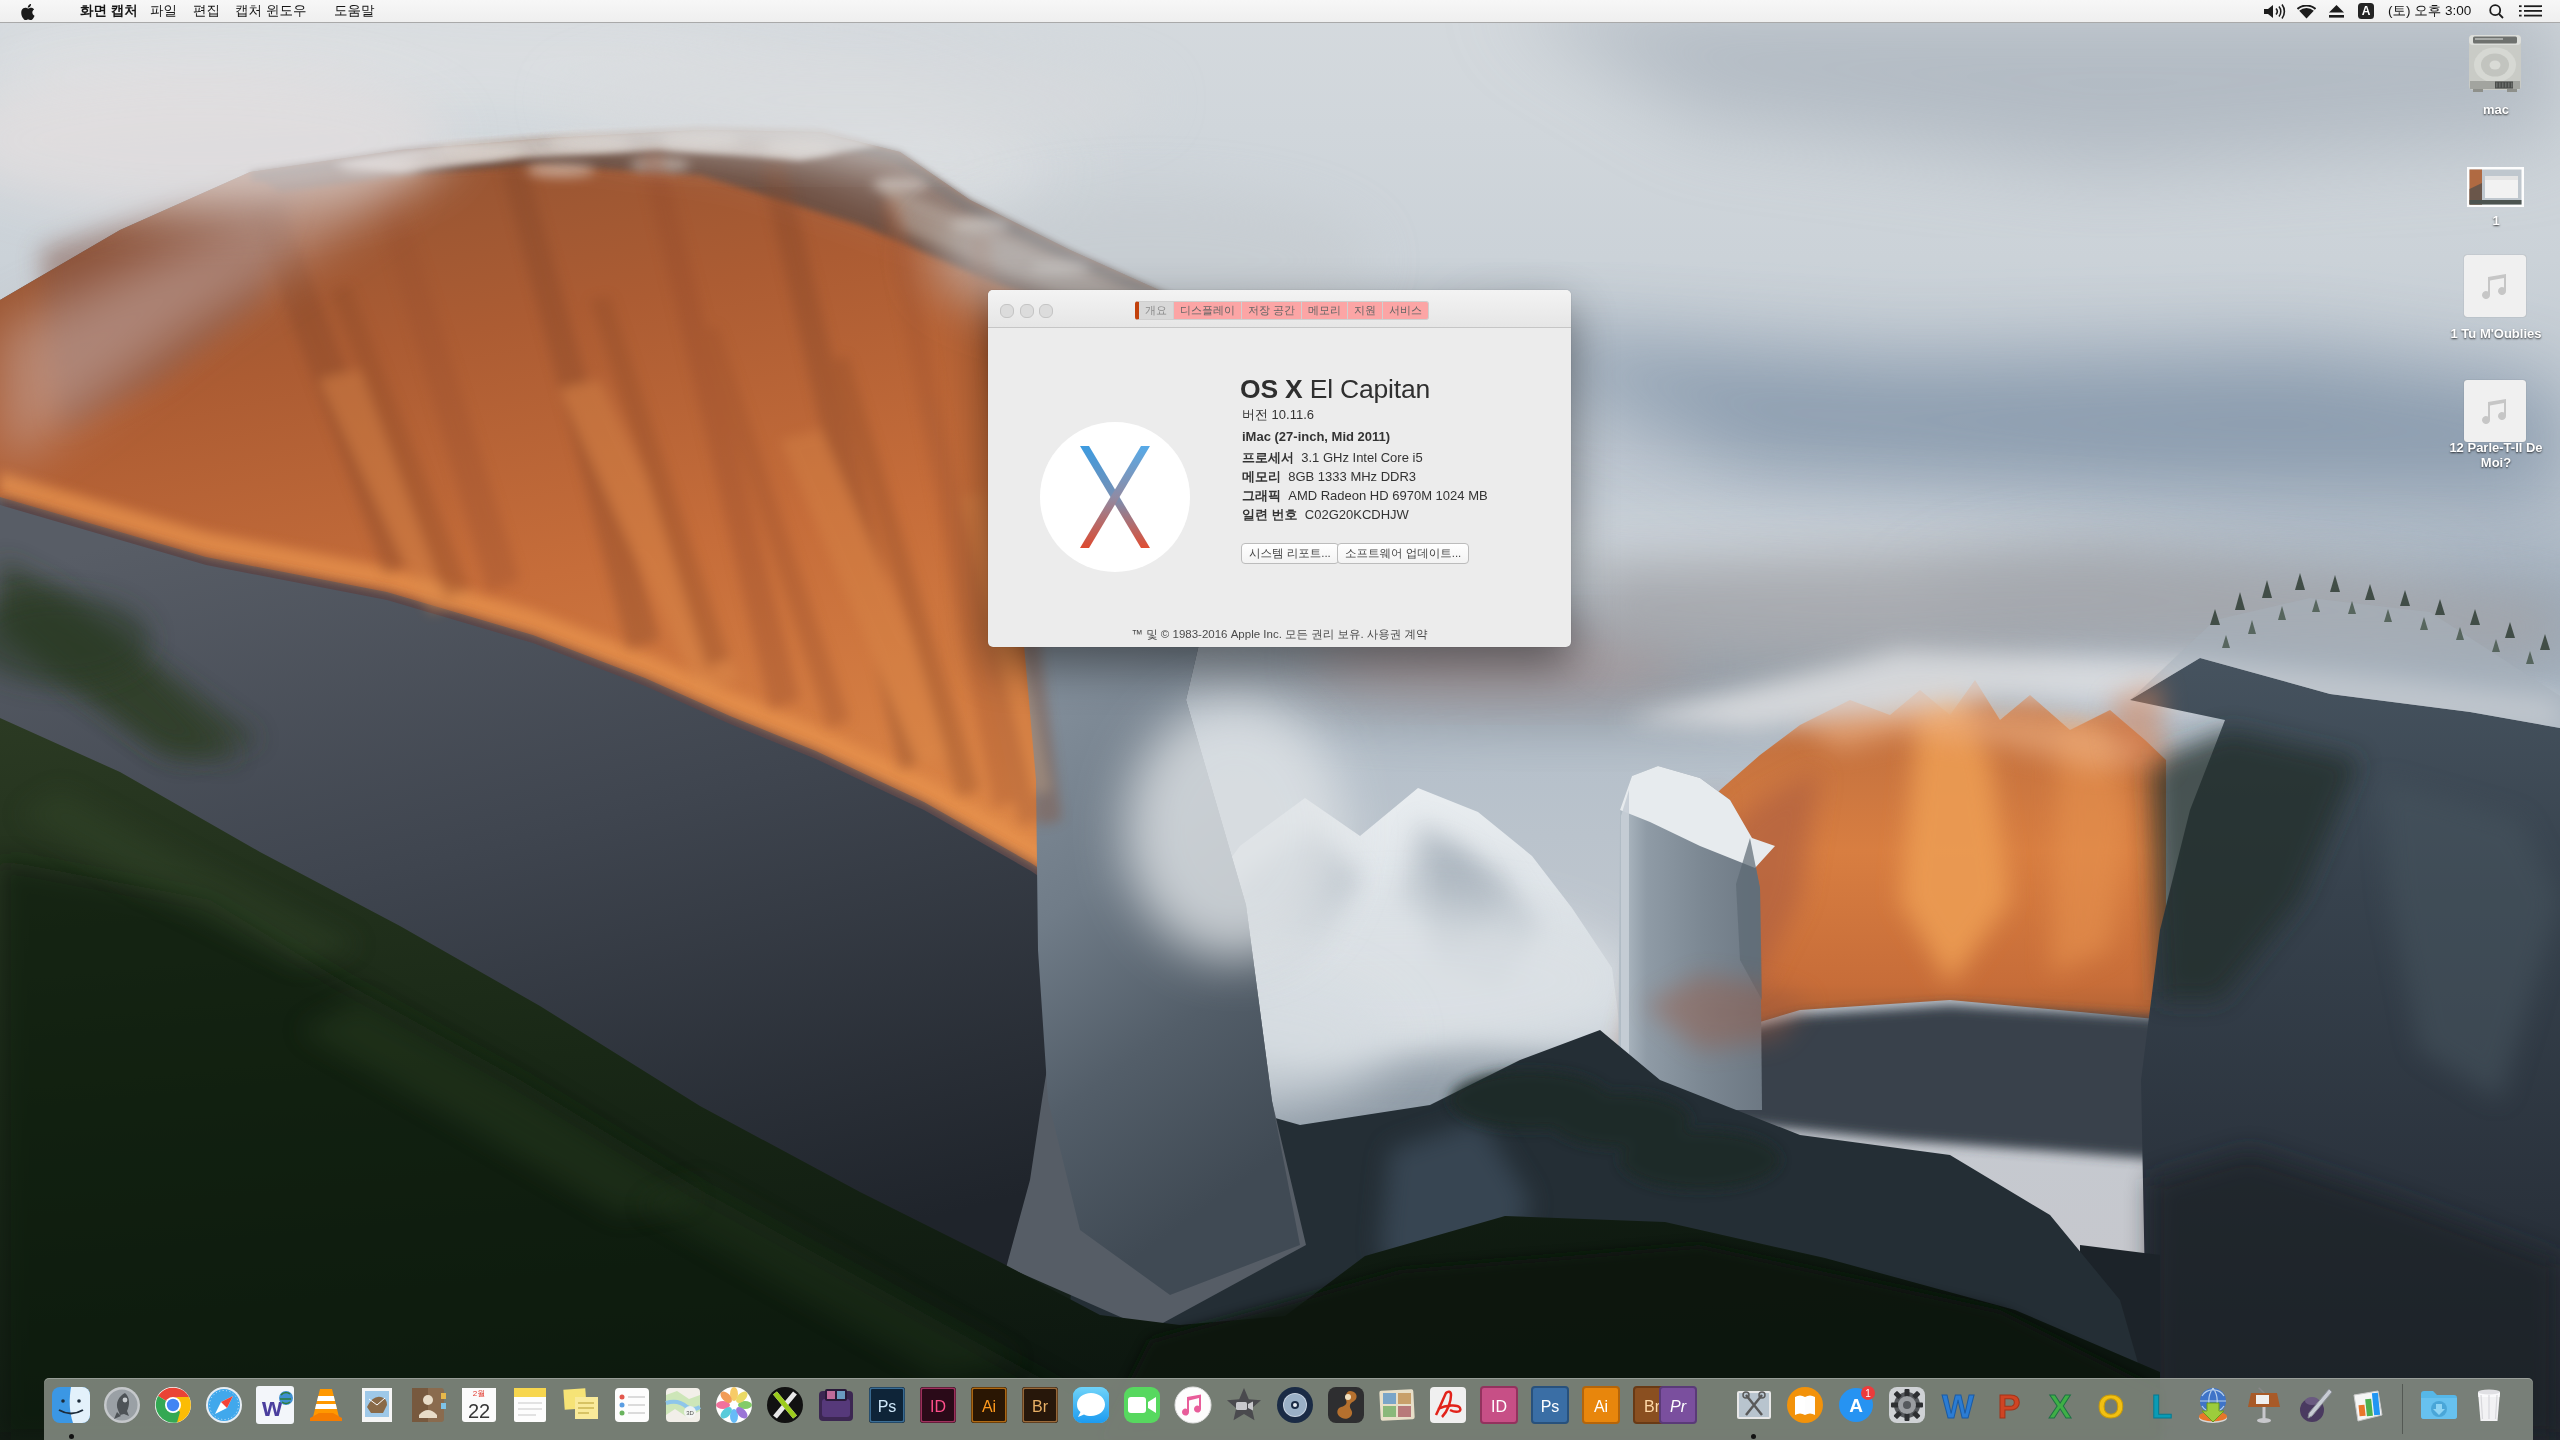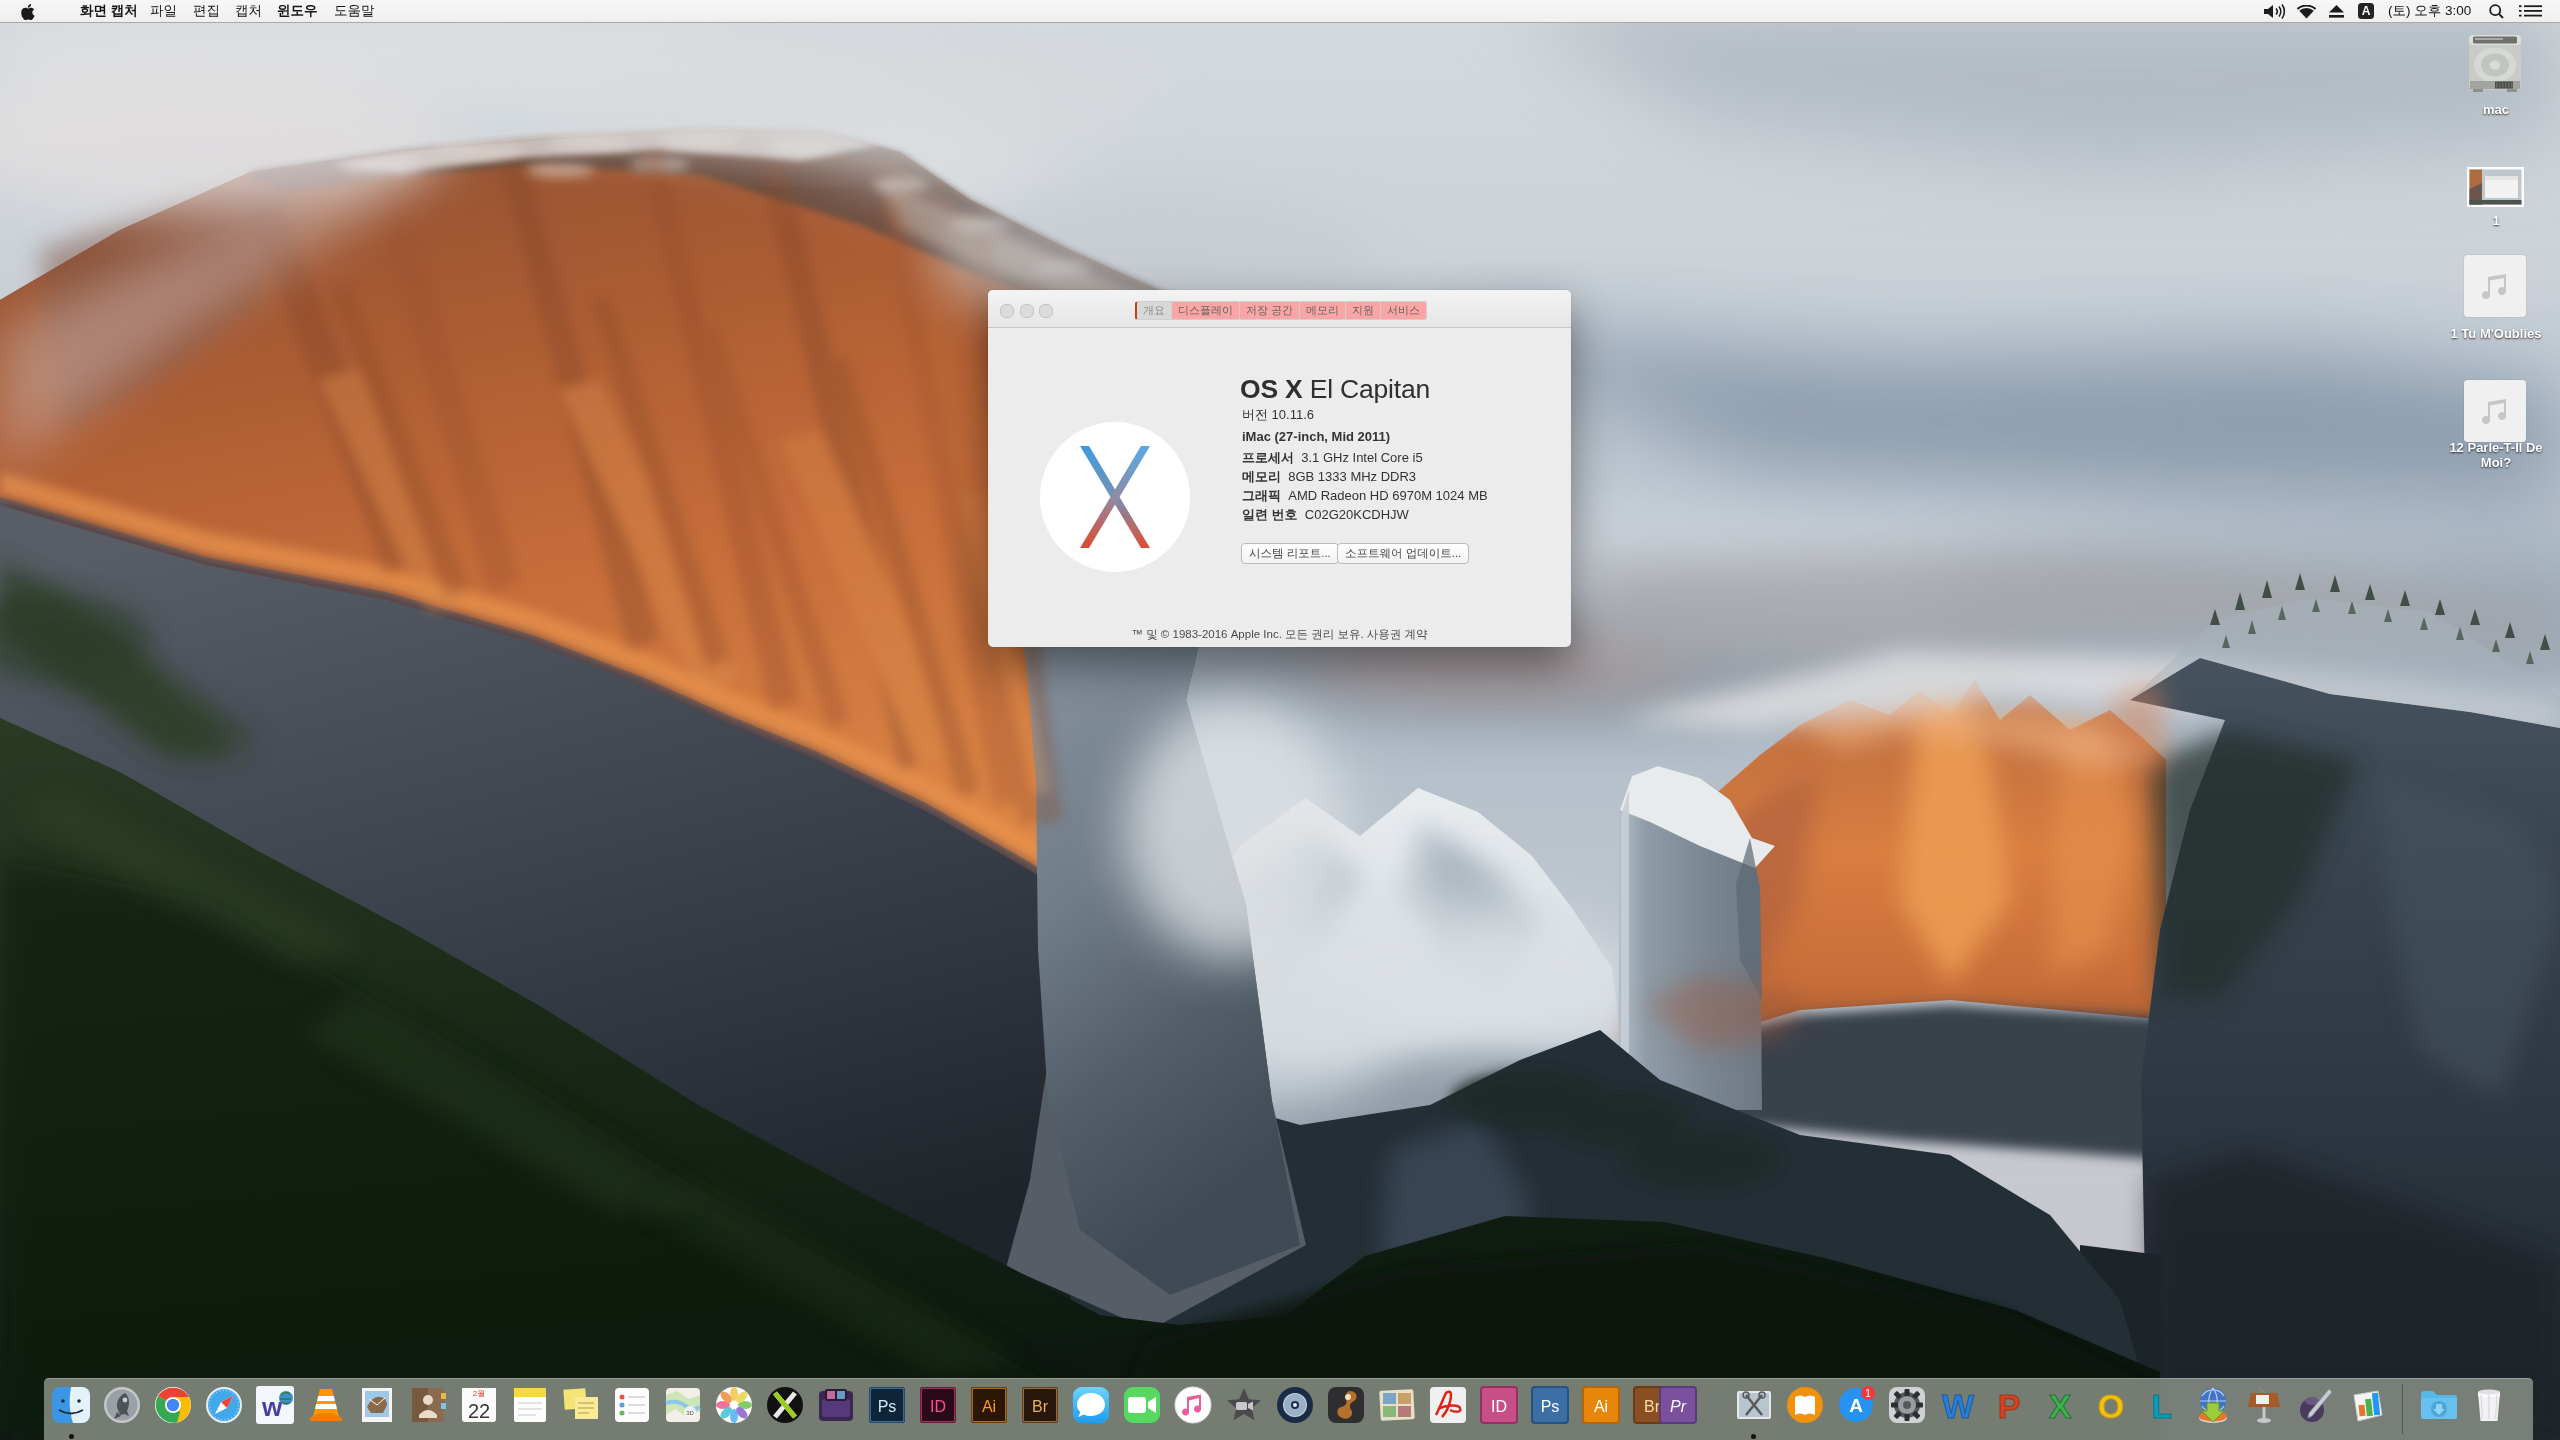--- a/index.html
+++ b/index.html
@@ -8,21 +8,21 @@
 #menubar{position:absolute;left:0;top:0;width:2560px;height:22px;background:linear-gradient(#f7f7f7,#efefef);border-bottom:1px solid #a9a9a9;z-index:50;}
 #menubar .l{position:absolute;top:0;height:22px;line-height:22px;font-size:13.5px;color:#151515;margin-left:25px;}
 #menubar .r{position:absolute;top:0;height:22px;line-height:22px;font-size:13.5px;color:#151515;}
 
 #win{position:absolute;left:988px;top:290px;width:583px;height:357px;border-radius:5px;background:#ececec;box-shadow:0 18px 45px rgba(0,0,0,.45),0 0 1px rgba(0,0,0,.35);z-index:40;}
 #titlebar{position:absolute;left:0;top:0;right:0;height:37px;border-radius:5px 5px 0 0;background:linear-gradient(#f3f3f3,#e6e6e6);border-bottom:1px solid #c6c6c6;}
 .tl{position:absolute;top:304px;width:12px;height:12px;border-radius:6px;background:#dcdcdc;border:0.5px solid #c4c4c4;z-index:45;}
 
 #segs{position:absolute;left:147px;top:11px;height:19px;display:flex;z-index:46;}
 #segs .sg{height:17px;line-height:17px;font-size:11px;color:#666;background:#fca5a5;border:1px solid #cfcfcf;border-left:none;padding:0 6px;white-space:nowrap;}
-#segs .sg.first{border-left:2px solid #c2410c;border-radius:3px 0 0 3px;background:#d8d8d8;color:#8b8b8b;}
+#segs .sg.first{border-left:4px solid #c2410c;border-radius:3px 0 0 3px;background:#d8d8d8;color:#8b8b8b;}
 #segs .sg.last{border-radius:0 3px 3px 0;}
 
 #xcircle{position:absolute;left:52px;top:132px;width:150px;height:150px;border-radius:75px;background:#fff;}
 .wtxt{position:absolute;color:#333;}
 #btn1,#btn2{position:absolute;top:253px;height:19px;line-height:18px;background:linear-gradient(#fff,#f3f3f3);border:1px solid #bcbcbc;border-radius:4px;font-size:11.5px;color:#444;padding:0 7px;}
 
 .dicon{position:absolute;z-index:30;text-align:center;}
 .dlabel{position:absolute;z-index:30;color:#fff;font-size:13px;font-weight:bold;text-shadow:0 1px 2px rgba(0,0,0,.75);text-align:center;white-space:nowrap;}
 .musicbox{width:62px;height:62px;background:#f0f0f0;border-radius:3px;box-shadow:0 0 1px rgba(0,0,0,.4);display:flex;align-items:center;justify-content:center;}
 
@@ -260,21 +260,21 @@
 </svg>
 
 <div id="menubar">
  <svg style="position:absolute;left:21px;top:3.5px" width="14" height="16" viewBox="0 0 14 16">
       <path d="M11.3,8.6 c0,-2.1 1.7,-3.1 1.8,-3.2 c-1,-1.4 -2.5,-1.6 -3,-1.6 c-1.3,-0.1 -2.5,0.75 -3.1,0.75 c-0.6,0 -1.6,-0.73 -2.7,-0.71 c-1.4,0 -2.7,0.8 -3.4,2 c-1.4,2.5 -0.35,6.2 1,8.2 c0.7,1 1.5,2.1 2.6,2.05 c1,-0.04 1.4,-0.67 2.7,-0.67 c1.3,0 1.6,0.67 2.7,0.65 c1.1,-0.02 1.8,-1 2.5,-2 c0.8,-1.15 1.1,-2.26 1.1,-2.3 c0,-0.02 -2.1,-0.8 -2.2,-3.16 Z M9.2,2.5 c0.55,-0.7 0.95,-1.65 0.84,-2.6 c-0.82,0.03 -1.8,0.55 -2.4,1.24 c-0.52,0.6 -0.98,1.6 -0.86,2.5 c0.9,0.07 1.85,-0.46 2.4,-1.15 Z" fill="#1a1a1a"></path>
     </svg>
  <div class="l" style="left:55px;font-weight:bold;">화면 캡처</div>
  <div class="l" style="left:125px;">파일</div>
  <div class="l" style="left:168px;">편집</div>
  <div class="l" style="left:210px;">캡처</div>
- <div class="l" style="left:252px;font-weight:bold;">윈도우</div>
+ <div class="l" style="left:241px;">윈도우</div>
  <div class="l" style="left:309px;">도움말</div>
  <svg style="position:absolute;left:2264px;top:4px" width="23" height="15" viewBox="0 0 23 15">
       <path d="M0,5 L4,5 L9,1 L9,14 L4,10 L0,10 Z" fill="#1c1c1c"></path>
       <path d="M12,4.5 a4.5,4.5 0 0 1 0,6 M15,2.5 a8,8 0 0 1 0,10 M18,0.5 a11.5,11.5 0 0 1 0,14" stroke="#1c1c1c" stroke-width="1.6" fill="none"></path>
     </svg>
  <svg style="position:absolute;left:2297px;top:4.5px" width="19" height="14" viewBox="0 0 19 14">
       <path d="M9.5,13.5 L2.2,5.8 A11,11 0 0 1 16.8,5.8 Z M9.5,13.5" fill="#1c1c1c"></path>
       <path d="M0.5,4 A13.5,13.5 0 0 1 18.5,4" stroke="#1c1c1c" stroke-width="2" fill="none"></path>
     </svg>
  <svg style="position:absolute;left:2329px;top:5px" width="15" height="13" viewBox="0 0 15 13">

